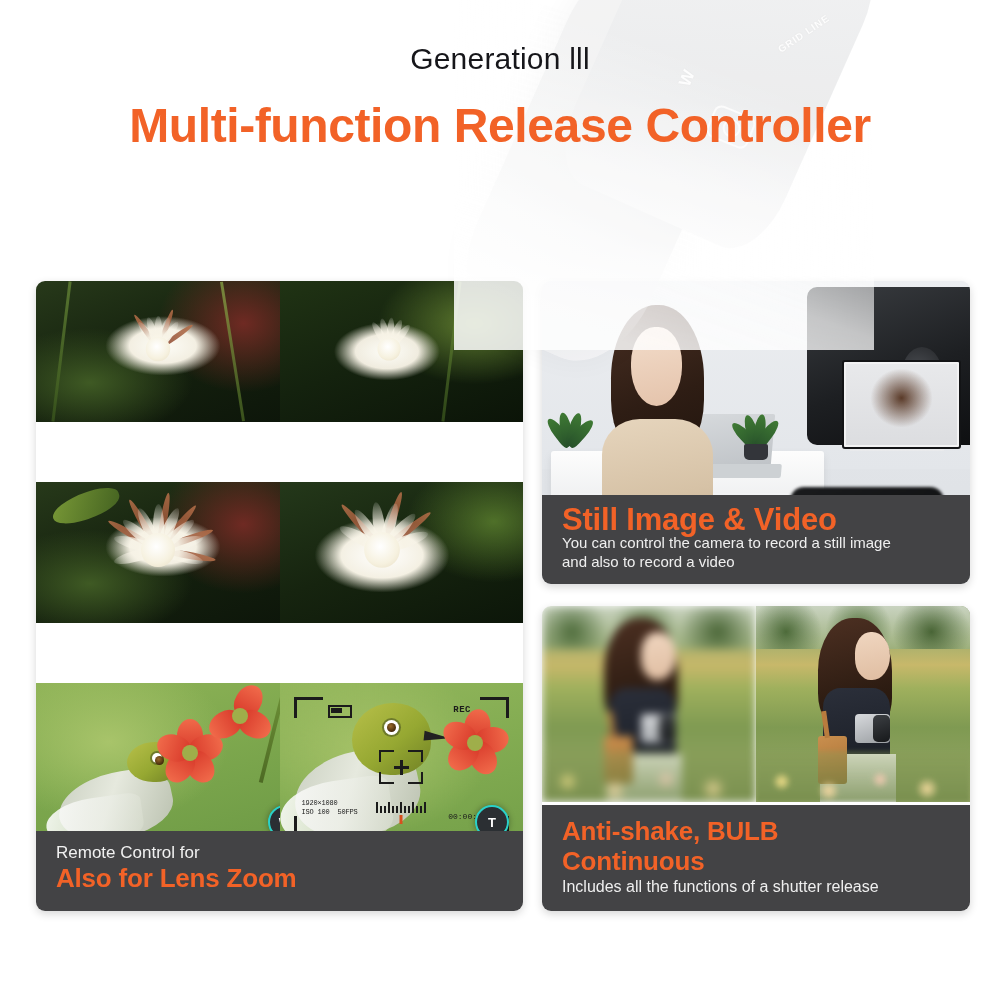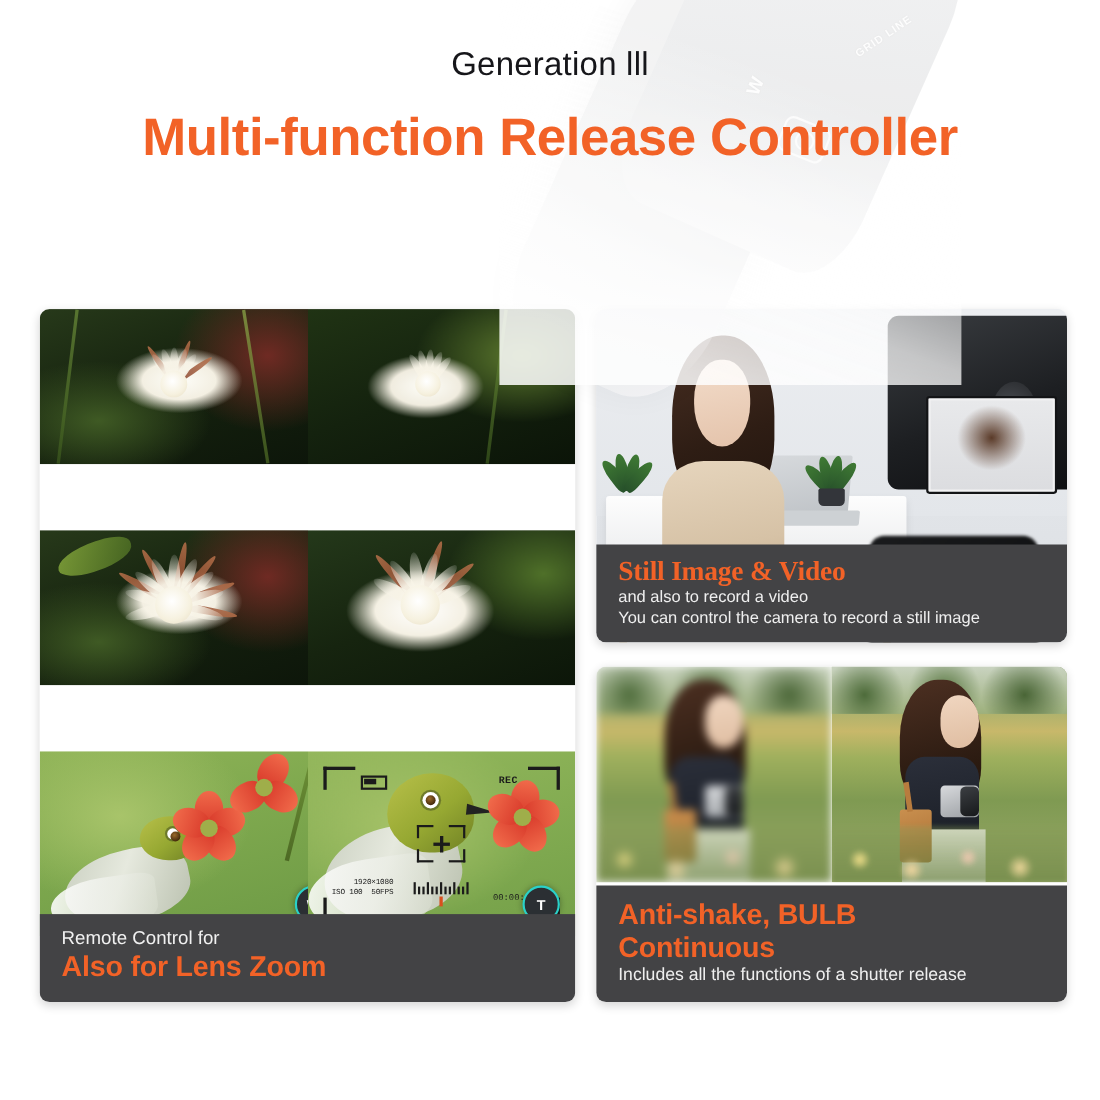--- a/index.html
+++ b/index.html
@@ -45,21 +45,21 @@
   .wm-cam:after{content:"";position:absolute;left:12px;top:7px;width:14px;height:14px;border:2px solid #fdfdfd;border-radius:50%;}
   .wm-fade{position:absolute;left:0;top:0;width:420px;height:430px;
     background:linear-gradient(200deg,rgba(255,255,255,0) 35%,rgba(255,255,255,.85) 72%,#fff 88%);}
 
   
   .panel{position:absolute;border-radius:9px;overflow:hidden;box-shadow:0 3px 9px rgba(0,0,0,.16);}
   .p-left   {left:36px;top:281px;width:487px;height:630px;}
   .p-rtop   {left:542px;top:281px;width:428px;height:303px;}
   .p-rbot   {left:542px;top:606px;width:428px;height:305px;}
 
-  .photos{position:absolute;left:0;top:0;right:0;bottom:0;display:flex;flex-wrap:wrap;text-align:right;}
+  .photos{position:absolute;left:0;top:0;right:0;bottom:0;display:flex;flex-wrap:wrap;}
   .ph{position:relative;overflow:hidden;}
 
   
   .fl{width:50%;height:141px;}
   .fl-bg{position:absolute;inset:0;background:
       radial-gradient(ellipse 38% 34% at 52% 46%, #fdfdf8 0%, #f3efe2 36%, rgba(200,190,160,0) 62%),
       radial-gradient(ellipse 60% 55% at 22% 72%, #3f5a24 0%, rgba(30,46,16,0) 70%),
       radial-gradient(ellipse 50% 70% at 85% 30%, #6f2a23 0%, rgba(50,20,16,0) 70%),
       linear-gradient(160deg,#27391a 0%,#16230f 45%,#0d160a 100%);}
   .fl-petals{position:absolute;left:50%;top:48%;width:96px;height:96px;transform:translate(-50%,-50%);}
@@ -188,21 +188,21 @@
       linear-gradient(180deg,rgba(140,160,90,.35),rgba(110,135,70,.75));filter:blur(2px);}
 
   
   .cap{position:absolute;left:0;right:0;background:#434345;color:#fff;padding:11px 16px 13px 20px;box-sizing:border-box;}
   .cap .pre{font-size:17px;line-height:22px;color:#f1f1f1;font-weight:400;}
   .cap .hl{font-size:26px;line-height:29px;color:#F26227;font-weight:bold;letter-spacing:-.2px;}
   .cap .sub{font-size:16px;line-height:21px;color:#efefef;font-weight:400;}
 
   .cap-left{bottom:0;padding-bottom:18px;}
   .cap-rtop{bottom:0;}
-  .cap-rtop .hl{font-size:25px;line-height:27px;font-family:Liberation Serif, serif;}
+  .cap-rtop .hl{font-size:31px;line-height:27px;}
   .cap-rtop .sub{font-size:15px;line-height:19px;}
   .cap-rbot{bottom:0;}
   .cap-rbot .hl{font-size:26px;line-height:30px;}
   .cap-rbot .sub{font-size:16px;line-height:22px;}
 </style>
 </head>
 <body>
 
 <div class="page">
 
@@ -426,22 +426,22 @@
         <svg width="17" height="15" viewBox="0 0 22 19">
           <rect x="1" y="4" width="20" height="14" rx="3" fill="none" stroke="#fff" stroke-width="2"></rect>
           <path d="M7 4 L9 1 H14 L16 4" fill="none" stroke="#fff" stroke-width="2"></path>
           <circle cx="11" cy="11" r="4" fill="none" stroke="#fff" stroke-width="2"></circle>
         </svg>
       </div>
     </div>
 
     <div class="cap cap-rtop">
       <div class="hl">Still Image &amp; Video</div>
+      <div class="sub">You can control the camera to record a still image</div>
       <div class="sub">and also to record a video</div>
-      <div class="sub">You can control the camera to record a still image</div>
     </div>
   </div>
 
   <div class="panel p-rbot">
     <div class="cmp">
       <div class="half blur">
         <div class="inner" style="position:absolute;inset:0">
           <div class="cmp-bg"></div>
             <div class="cmp-trees"></div>
           <div class="cmp-person">

